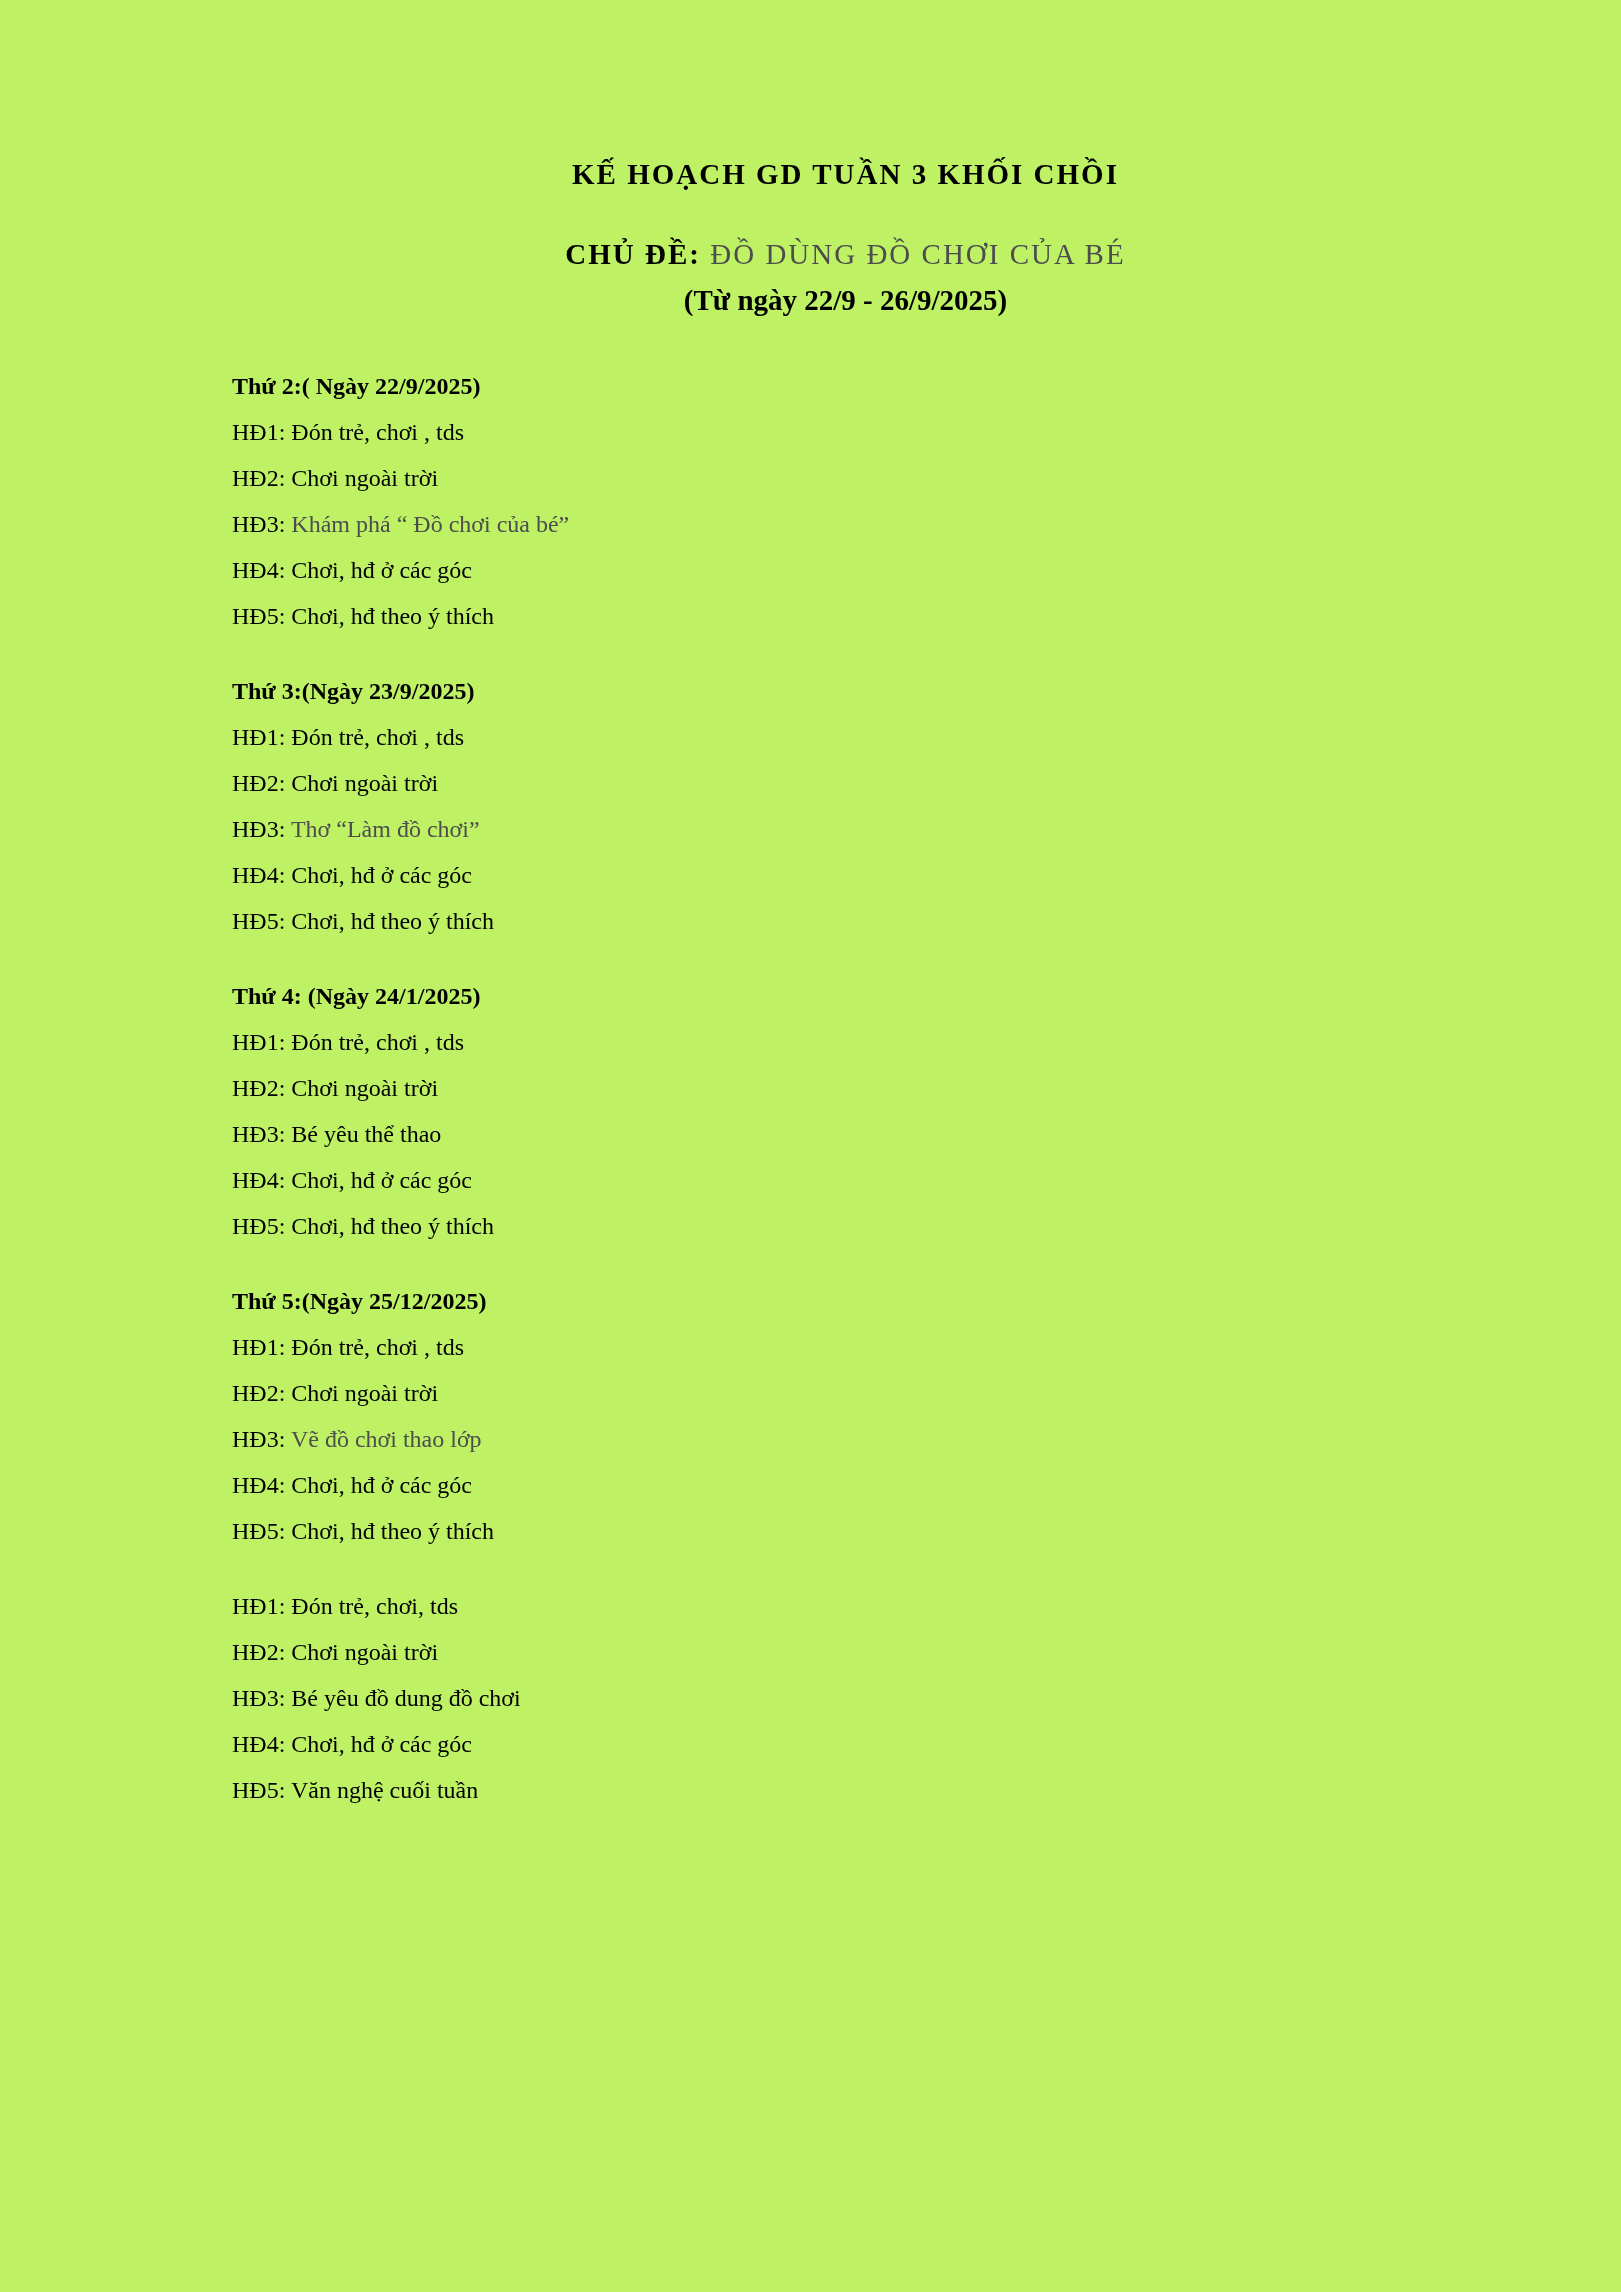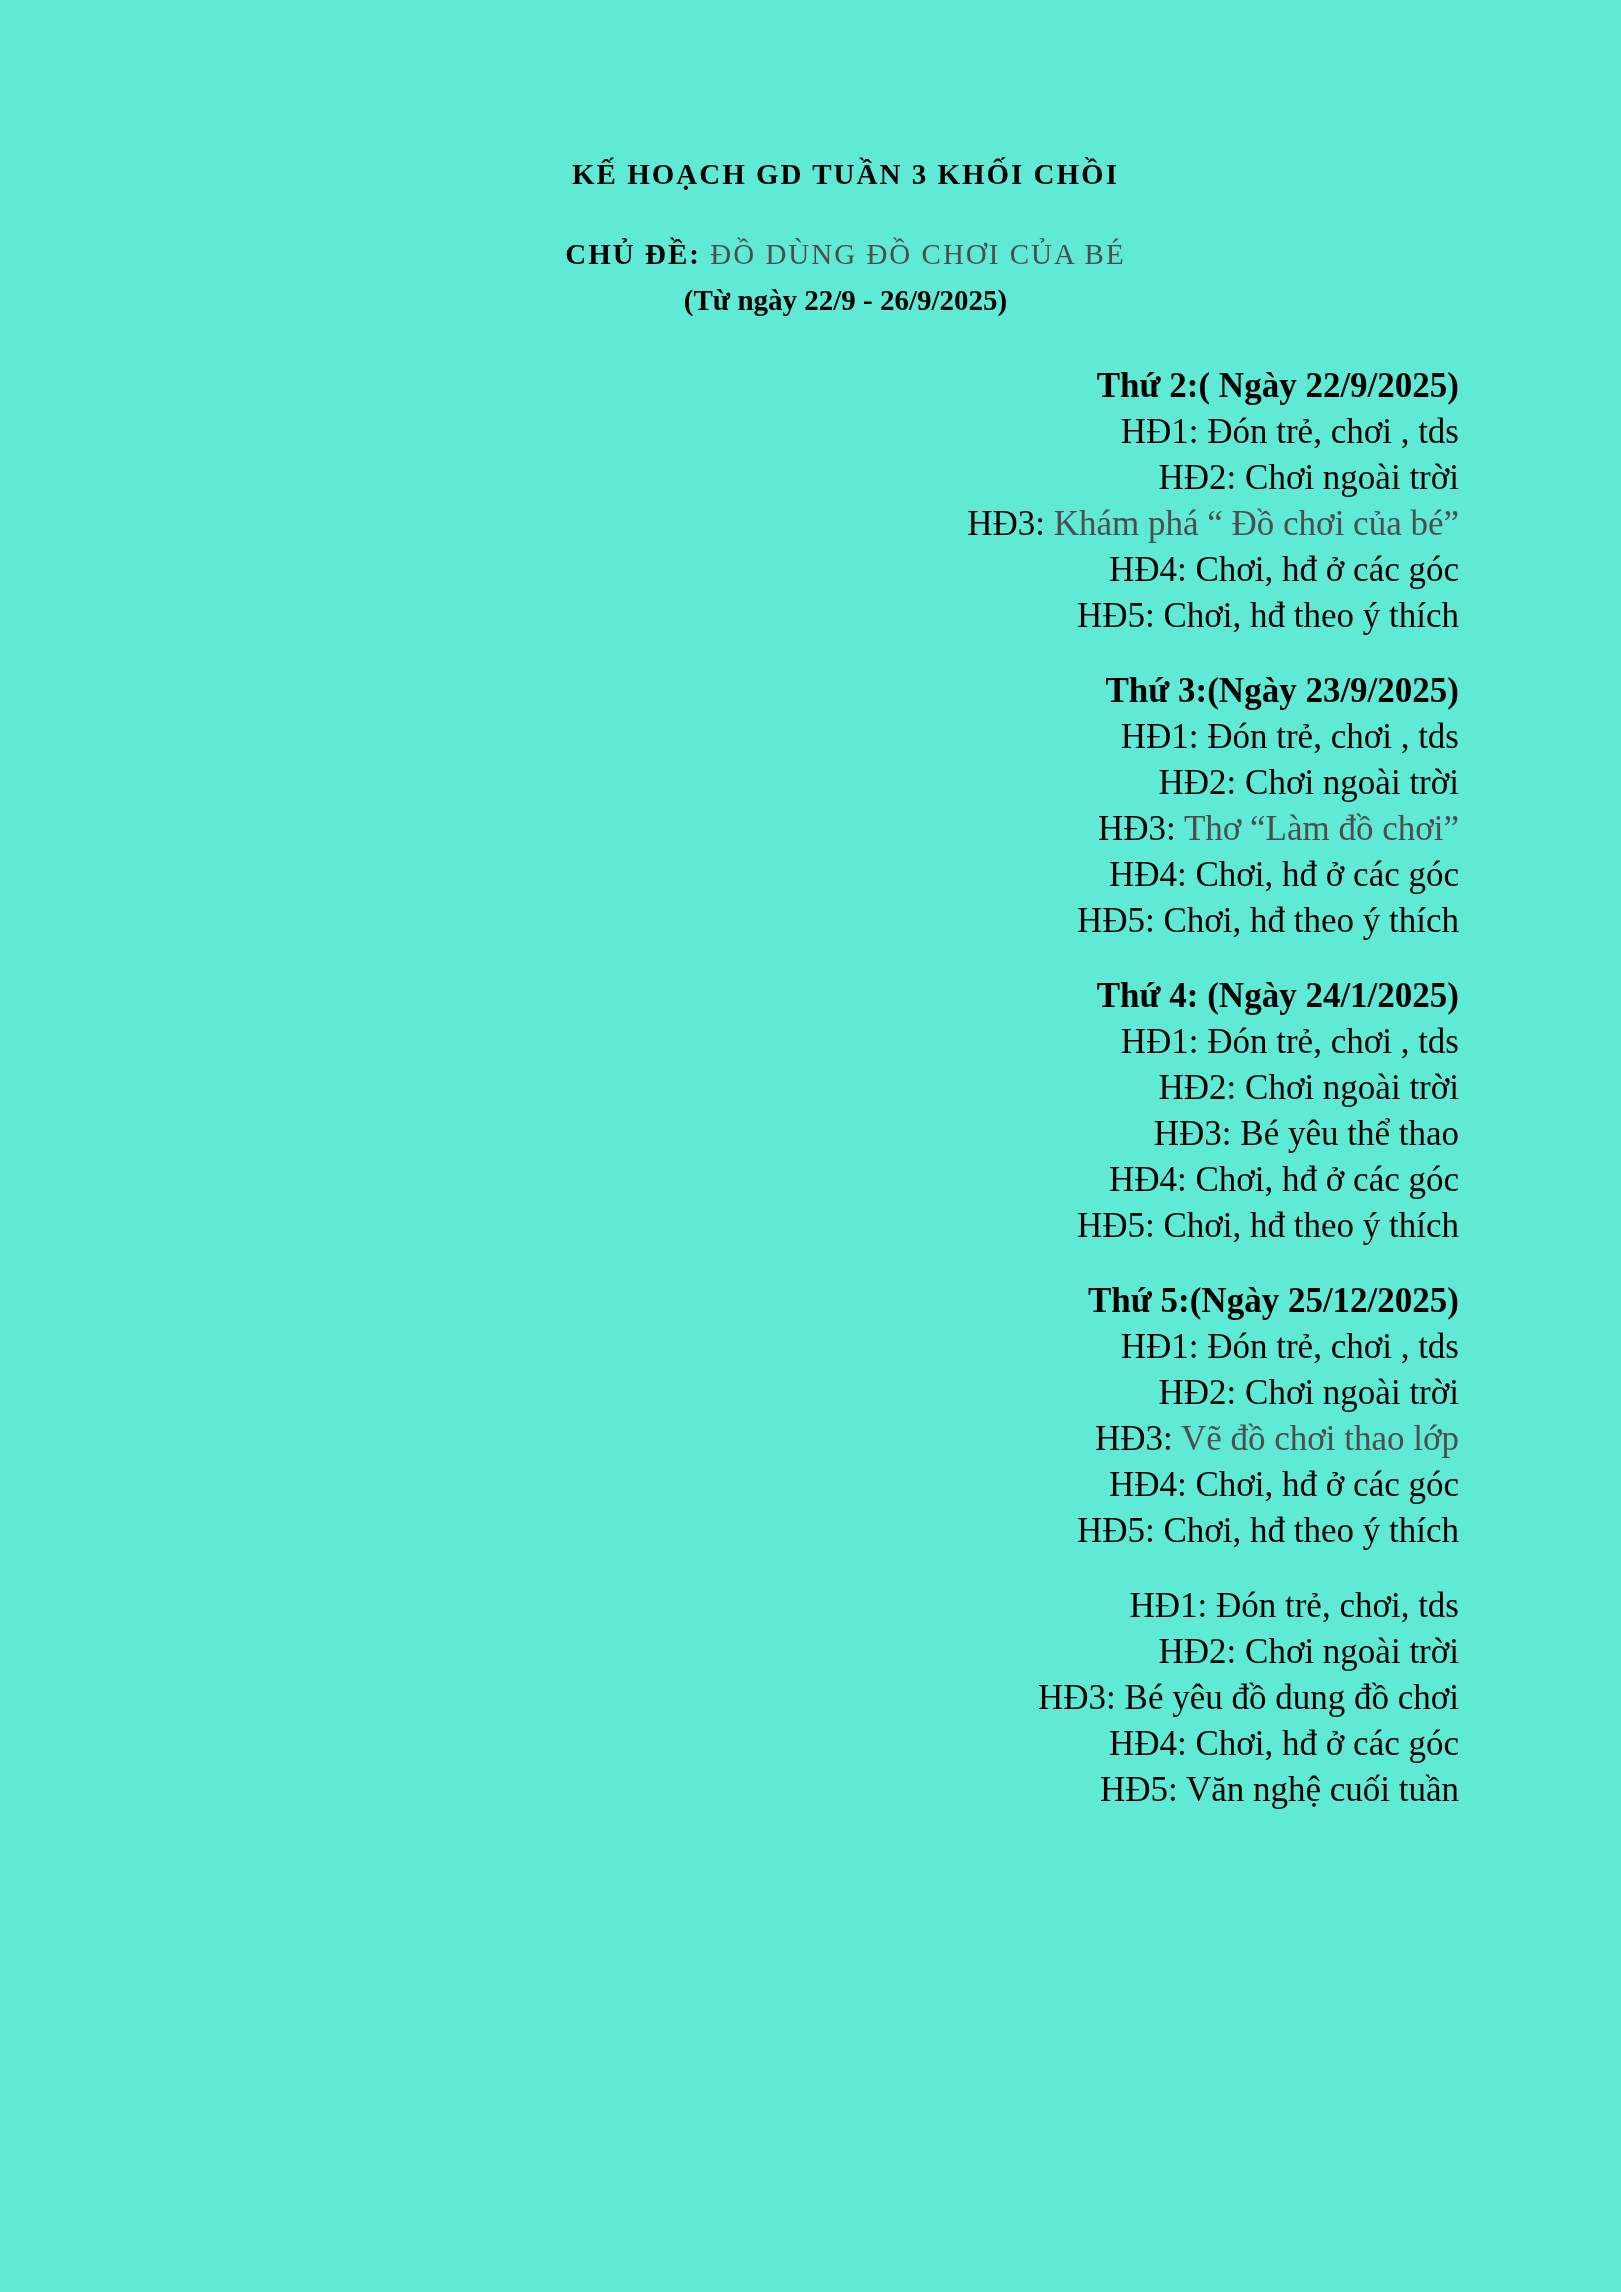--- a/index.html
+++ b/index.html
@@ -1,19 +1,19 @@
 <!DOCTYPE html>
 <html lang="vi"><head>
 <meta charset="utf-8">
 <style>
   html, body { margin: 0; padding: 0; background: #ffffff; }
   .page {
     width: 1621px;
     height: 2293px;
-    background: #5eead4;
+    background: #bef264;
     color: #000000;
     font-family: "Liberation Serif", "DejaVu Serif", serif;
     overflow: hidden;
     box-sizing: border-box;
     padding: 151px 162px 0 232px;
   }
   .title-block {
     text-align: center;
     margin-bottom: 40px;
   }
@@ -32,24 +32,23 @@
     margin-top: 34px;
   }
   .title-line2 .label { font-weight: 700; }
   .title-line2 .value { color: #4d4d4d; }
   .date-line {
     font-size: 29px;
     line-height: 46px;
     font-weight: 700;
   }
   .day-section {
-    font-size: 35px;
+    font-size: 24px;
     line-height: 46px;
     margin: 0 0 29px 0;
-    text-align: right;
   }
   .section-heading { font-weight: 700; white-space: nowrap; }
   .activity-line { white-space: nowrap; }
   .muted { color: #4d4d4d; }
 </style>
 </head>
 <body>
 
 <div class="page">
 

